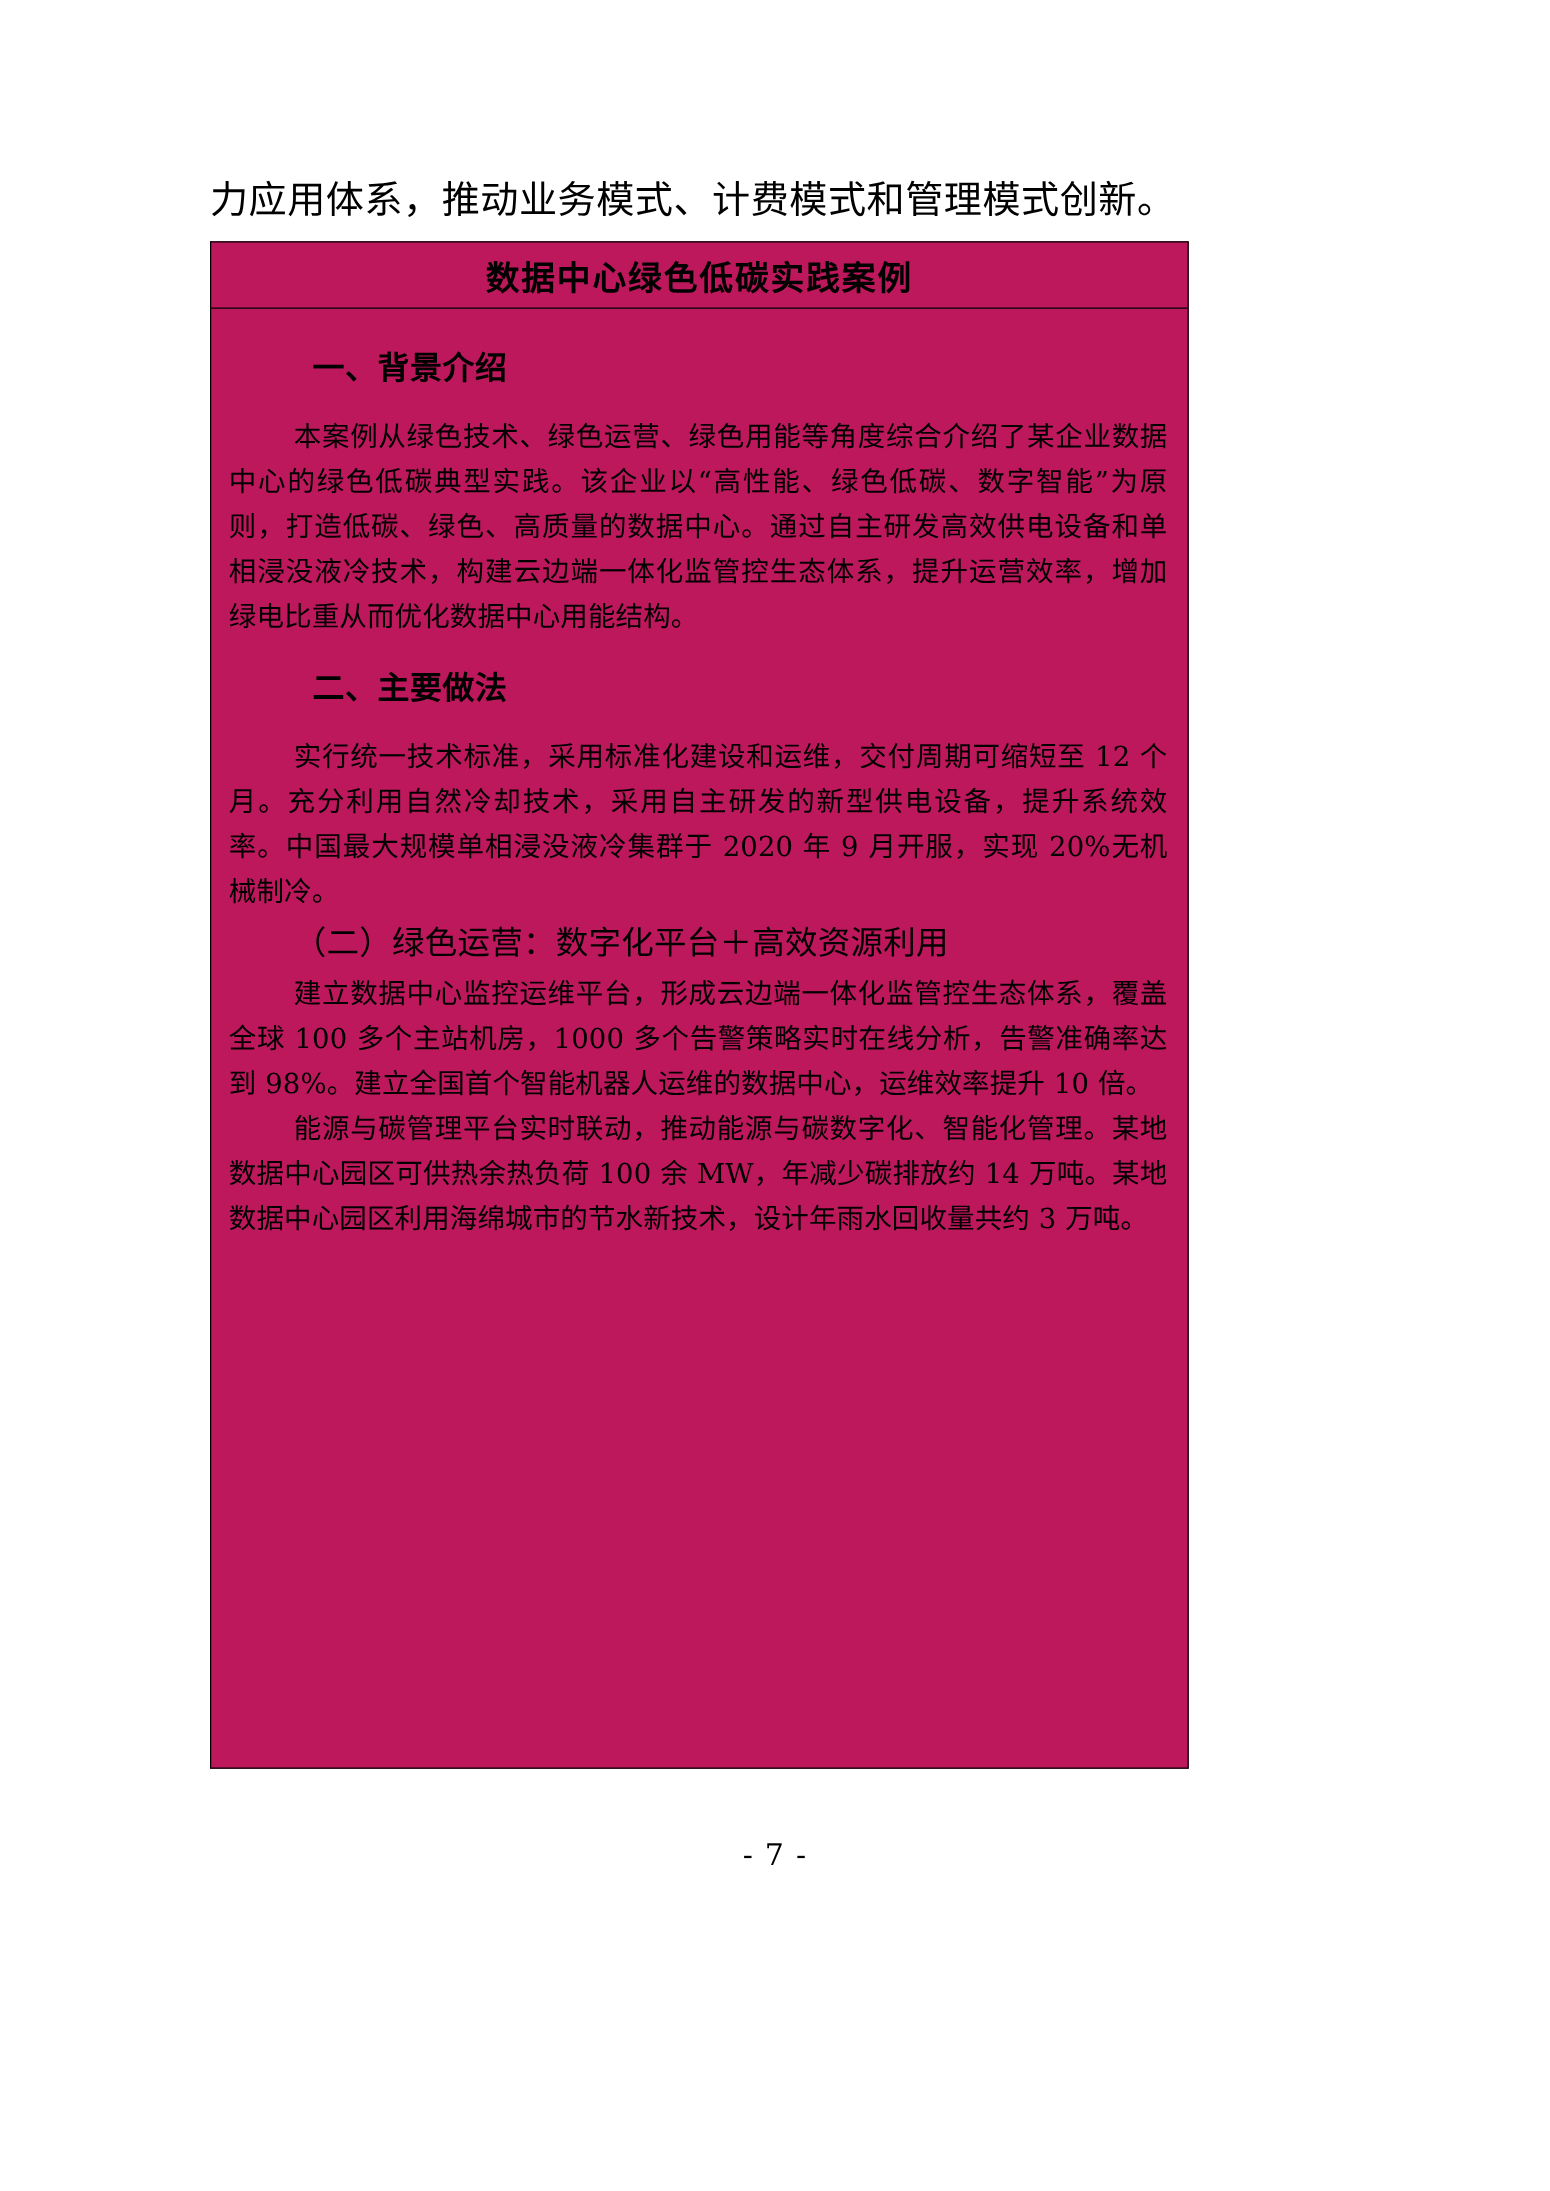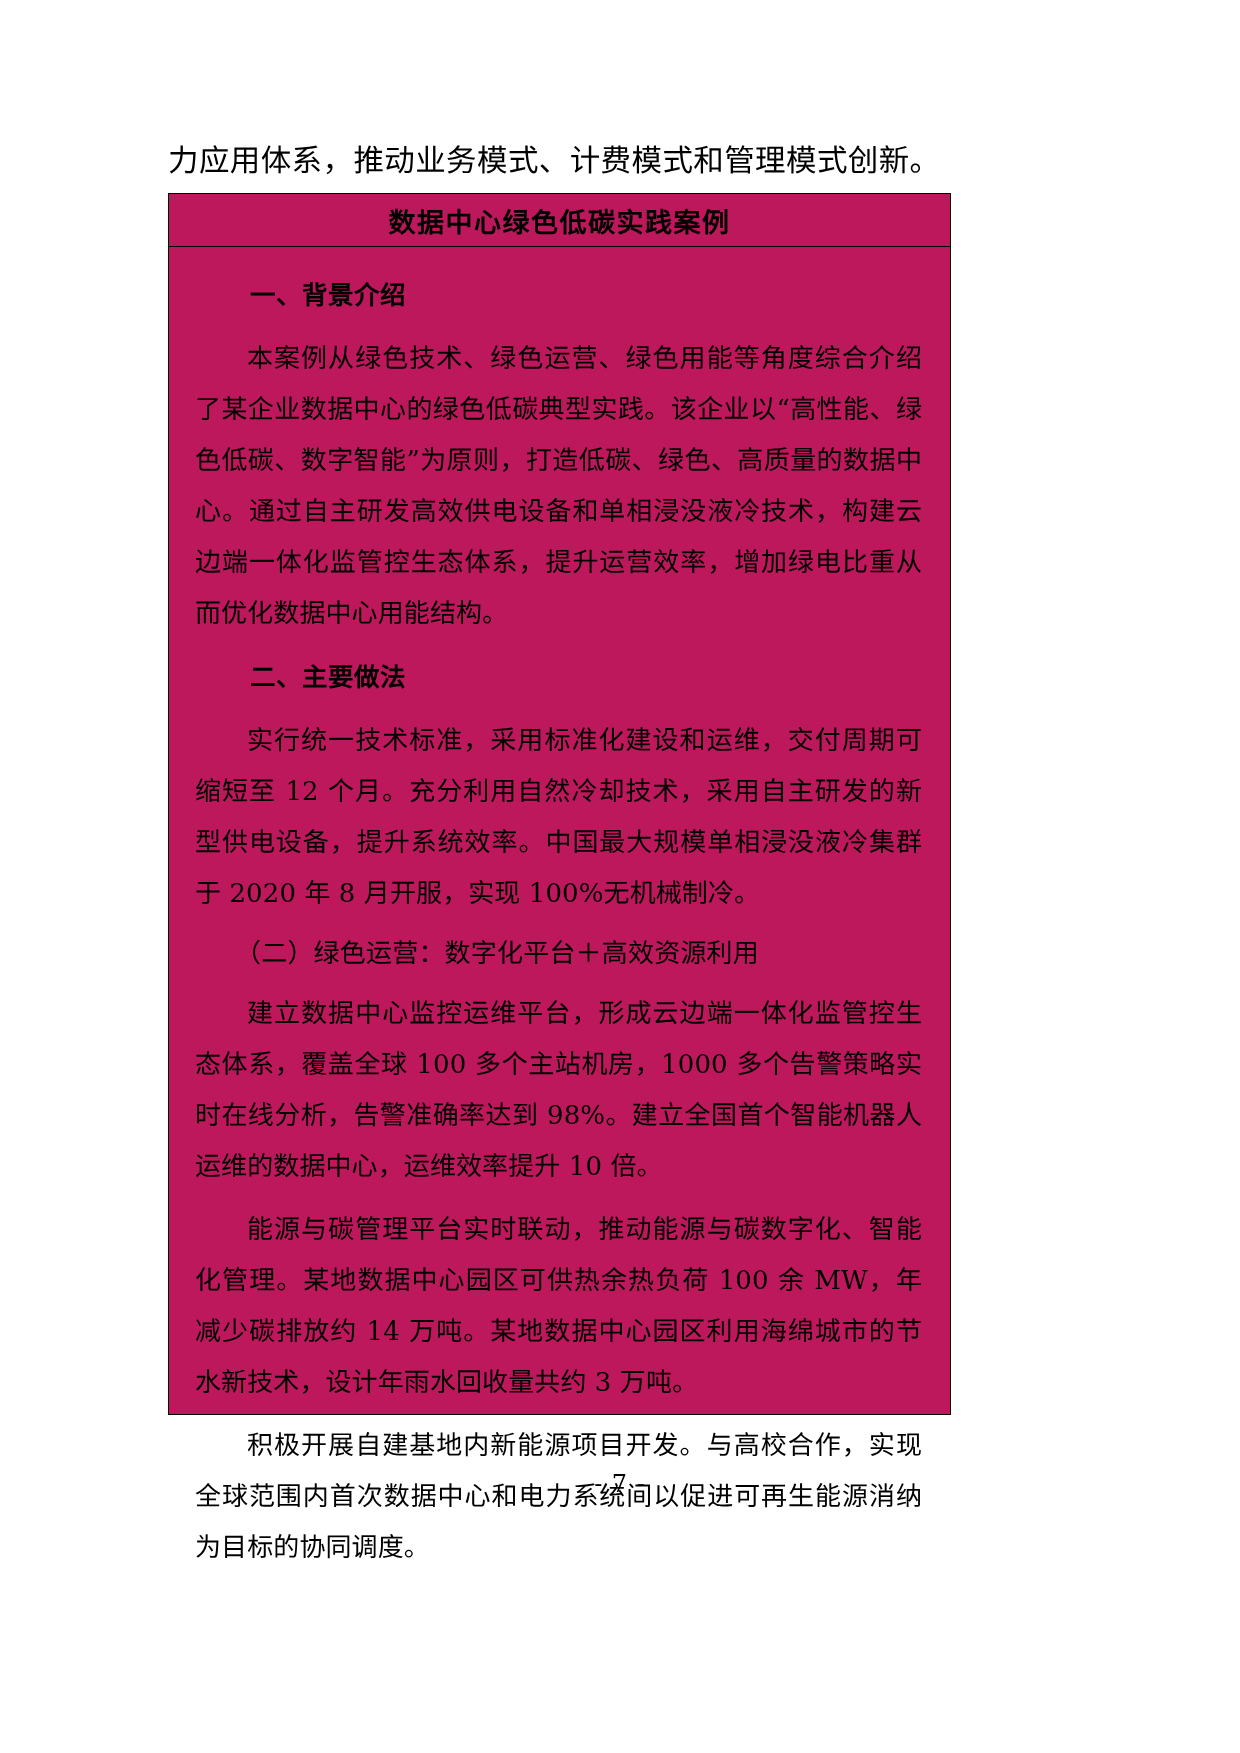--- a/index.html
+++ b/index.html
@@ -79,24 +79,24 @@
 
   .h-sub {
     font-size: 26px;
     line-height: 45px;
     text-indent: 52px;
     margin: 0;
     letter-spacing: 0.2px;
   }
 
   .para {
-    font-size: 26px;
-    line-height: 51px;
+    font-size: 22px;
+    line-height: 36px;
     text-indent: 52px;
-    margin: 12px;
+    margin: 0;
     text-align: justify;
     text-justify: inter-ideograph;
     letter-spacing: 0.1px;
     word-break: break-all;
   }
 
   
   .footer {
     position: absolute;
     left: 0;
@@ -121,29 +121,28 @@
 
     <div class="case-body">
 
       <p class="h-sec">一、背景介绍</p>
 
       <p class="para">本案例从绿色技术、绿色运营、绿色用能等角度综合介绍了某企业数据中心的绿色低碳典型实践。该企业以“高性能、绿色低碳、数字智能”为原则，打造低碳、绿色、高质量的数据中心。通过自主研发高效供电设备和单相浸没液冷技术，构建云边端一体化监管控生态体系，提升运营效率，增加绿电比重从而优化数据中心用能结构。</p>
 
       <p class="h-sec">二、主要做法</p>
 
 
-      <p class="para">实行统一技术标准，采用标准化建设和运维，交付周期可缩短至 12 个月。充分利用自然冷却技术，采用自主研发的新型供电设备，提升系统效率。中国最大规模单相浸没液冷集群于 2020 年 8 月开服，实现 100%无机械制冷。</p>
+      <p class="para">实行统一技术标准，采用标准化建设和运维，交付周期可缩短至 12 个月。充分利用自然冷却技术，采用自主研发的新型供电设备，提升系统效率。中国最大规模单相浸没液冷集群于 2020 年 9 月开服，实现 20%无机械制冷。</p>
 
       <p class="h-sub">（二）绿色运营：数字化平台＋高效资源利用</p>
 
       <p class="para">建立数据中心监控运维平台，形成云边端一体化监管控生态体系，覆盖全球 100 多个主站机房，1000 多个告警策略实时在线分析，告警准确率达到 98%。建立全国首个智能机器人运维的数据中心，运维效率提升 10 倍。</p>
 
       <p class="para">能源与碳管理平台实时联动，推动能源与碳数字化、智能化管理。某地数据中心园区可供热余热负荷 100 余 MW，年减少碳排放约 14 万吨。某地数据中心园区利用海绵城市的节水新技术，设计年雨水回收量共约 3 万吨。</p>
 
 
-      <p class="para">积极开展自建基地内新能源项目开发。与高校合作，实现全球范围内首次数据中心和电力系统间以促进可再生能源消纳为目标的协同调度。</p>
 
     </div>
   </div>
 
   <div class="footer">- 7 -</div>
 
 </div>
 
 </body></html>

